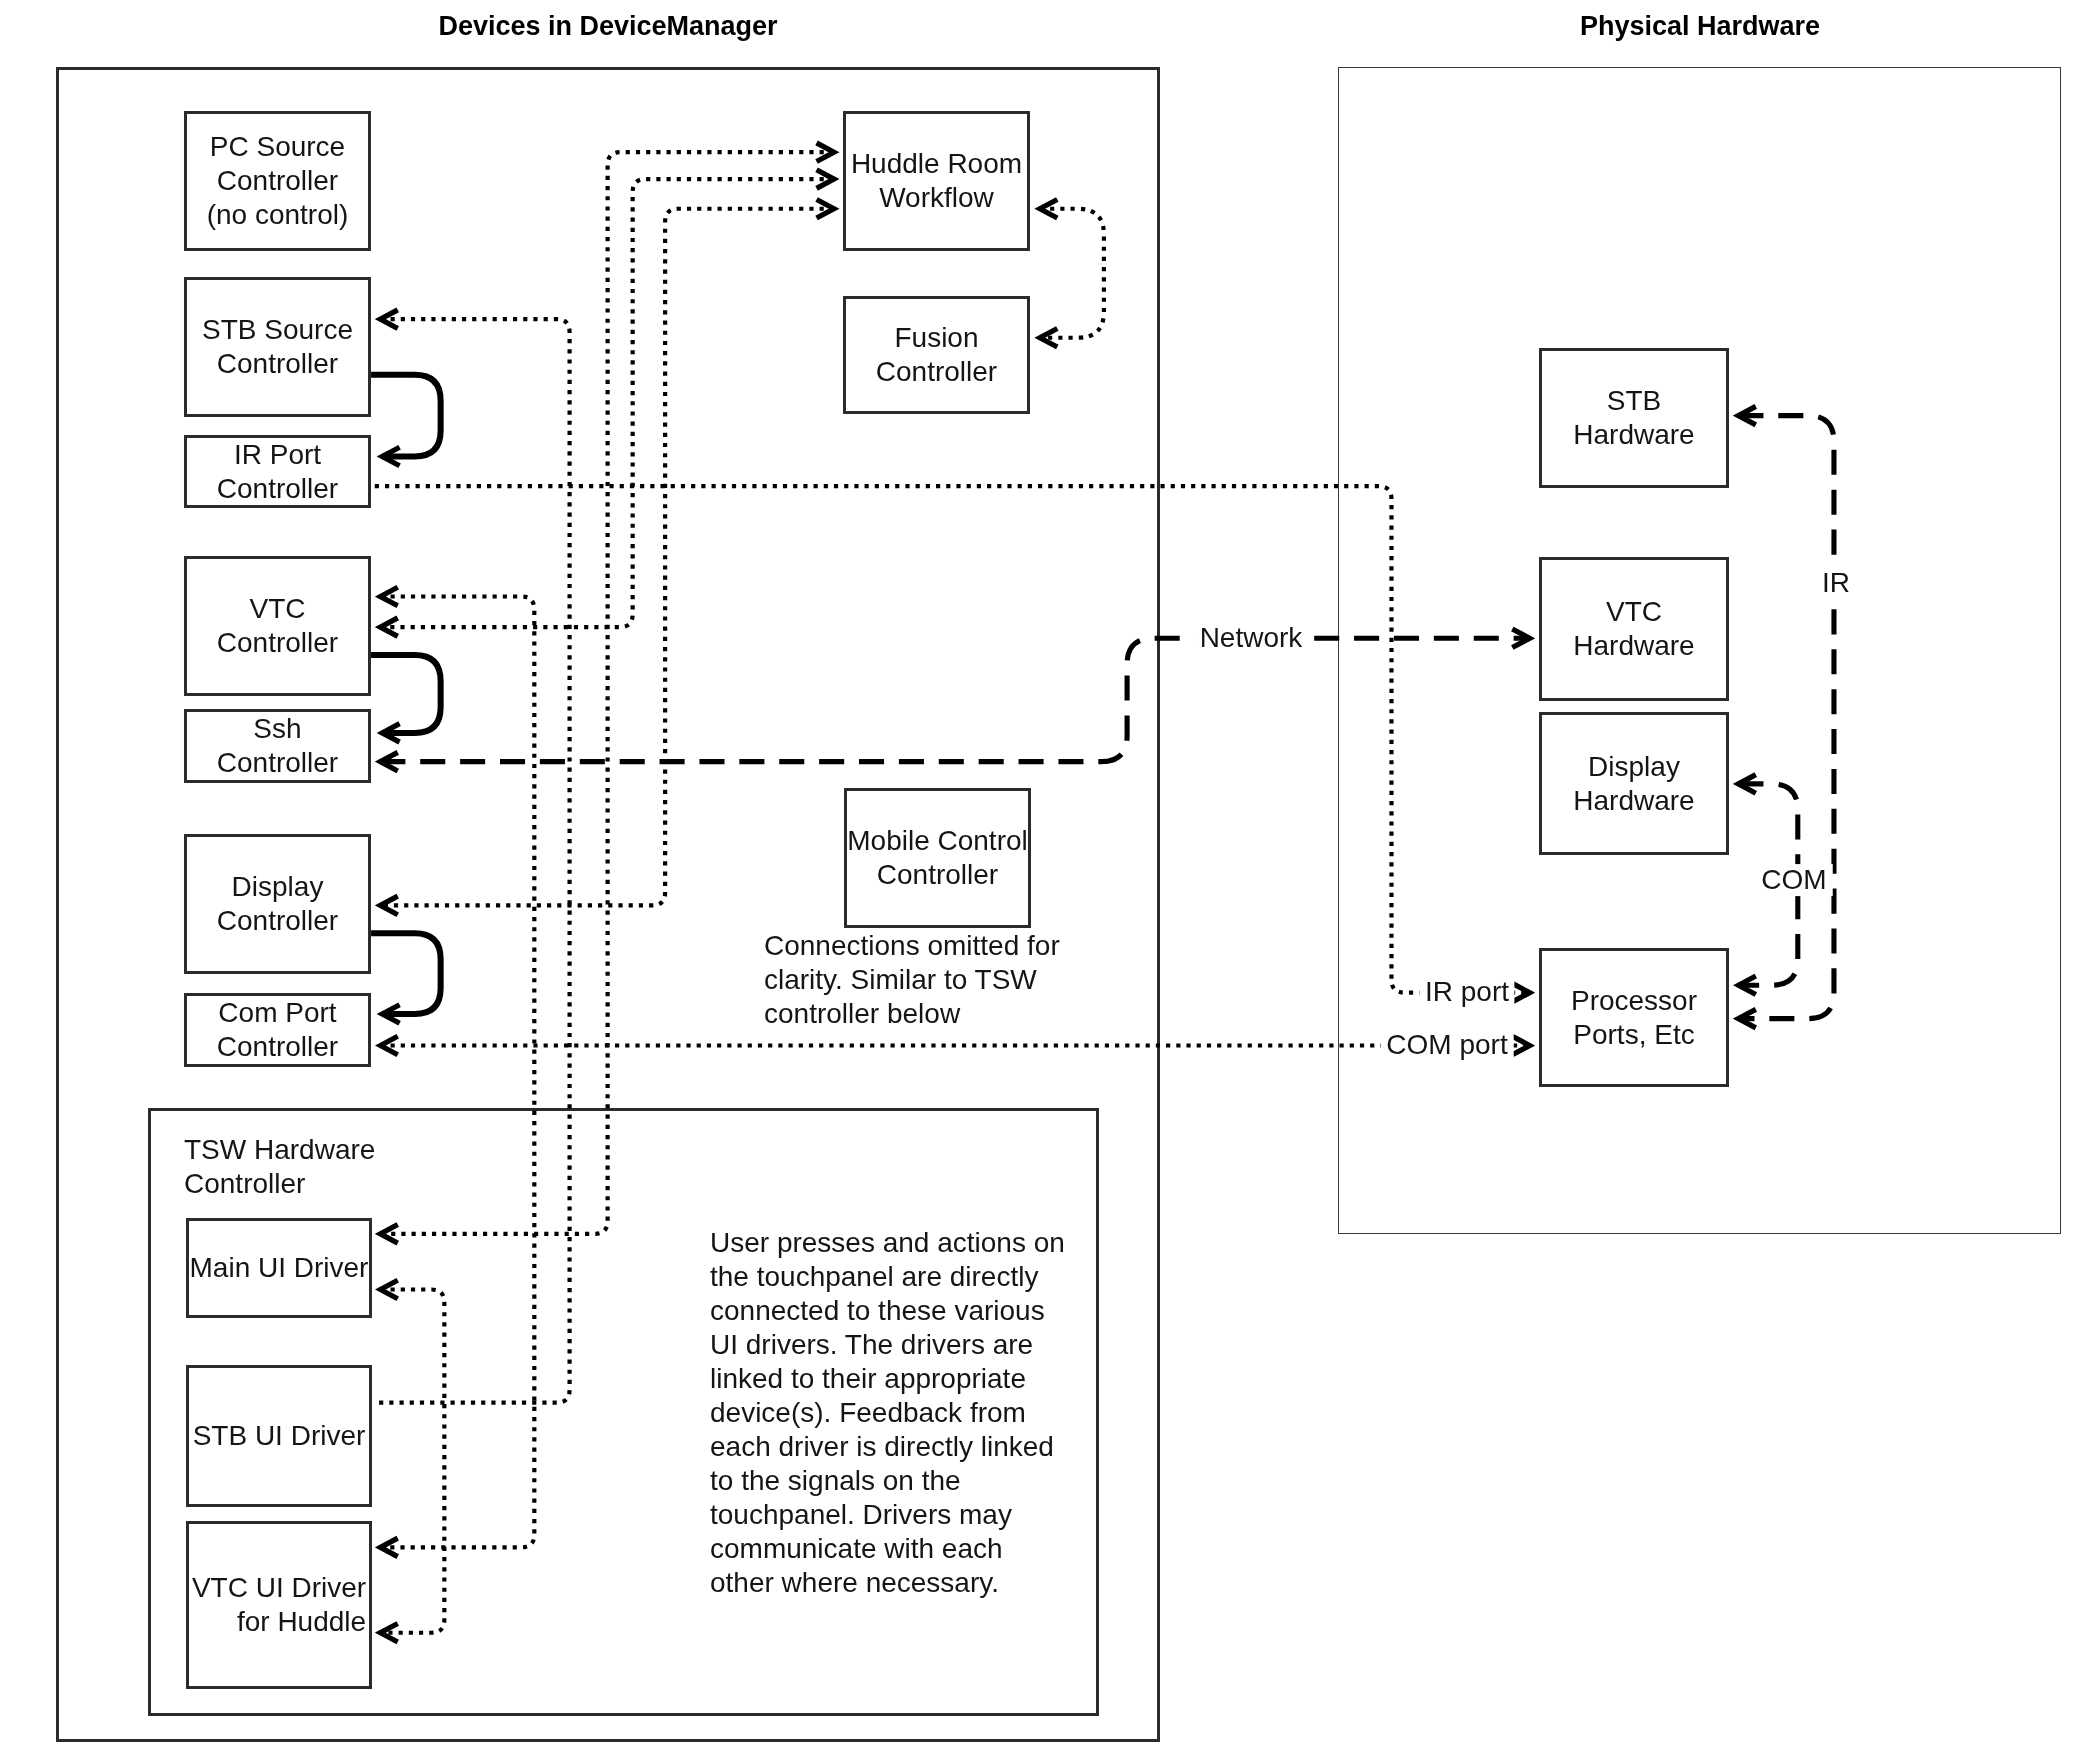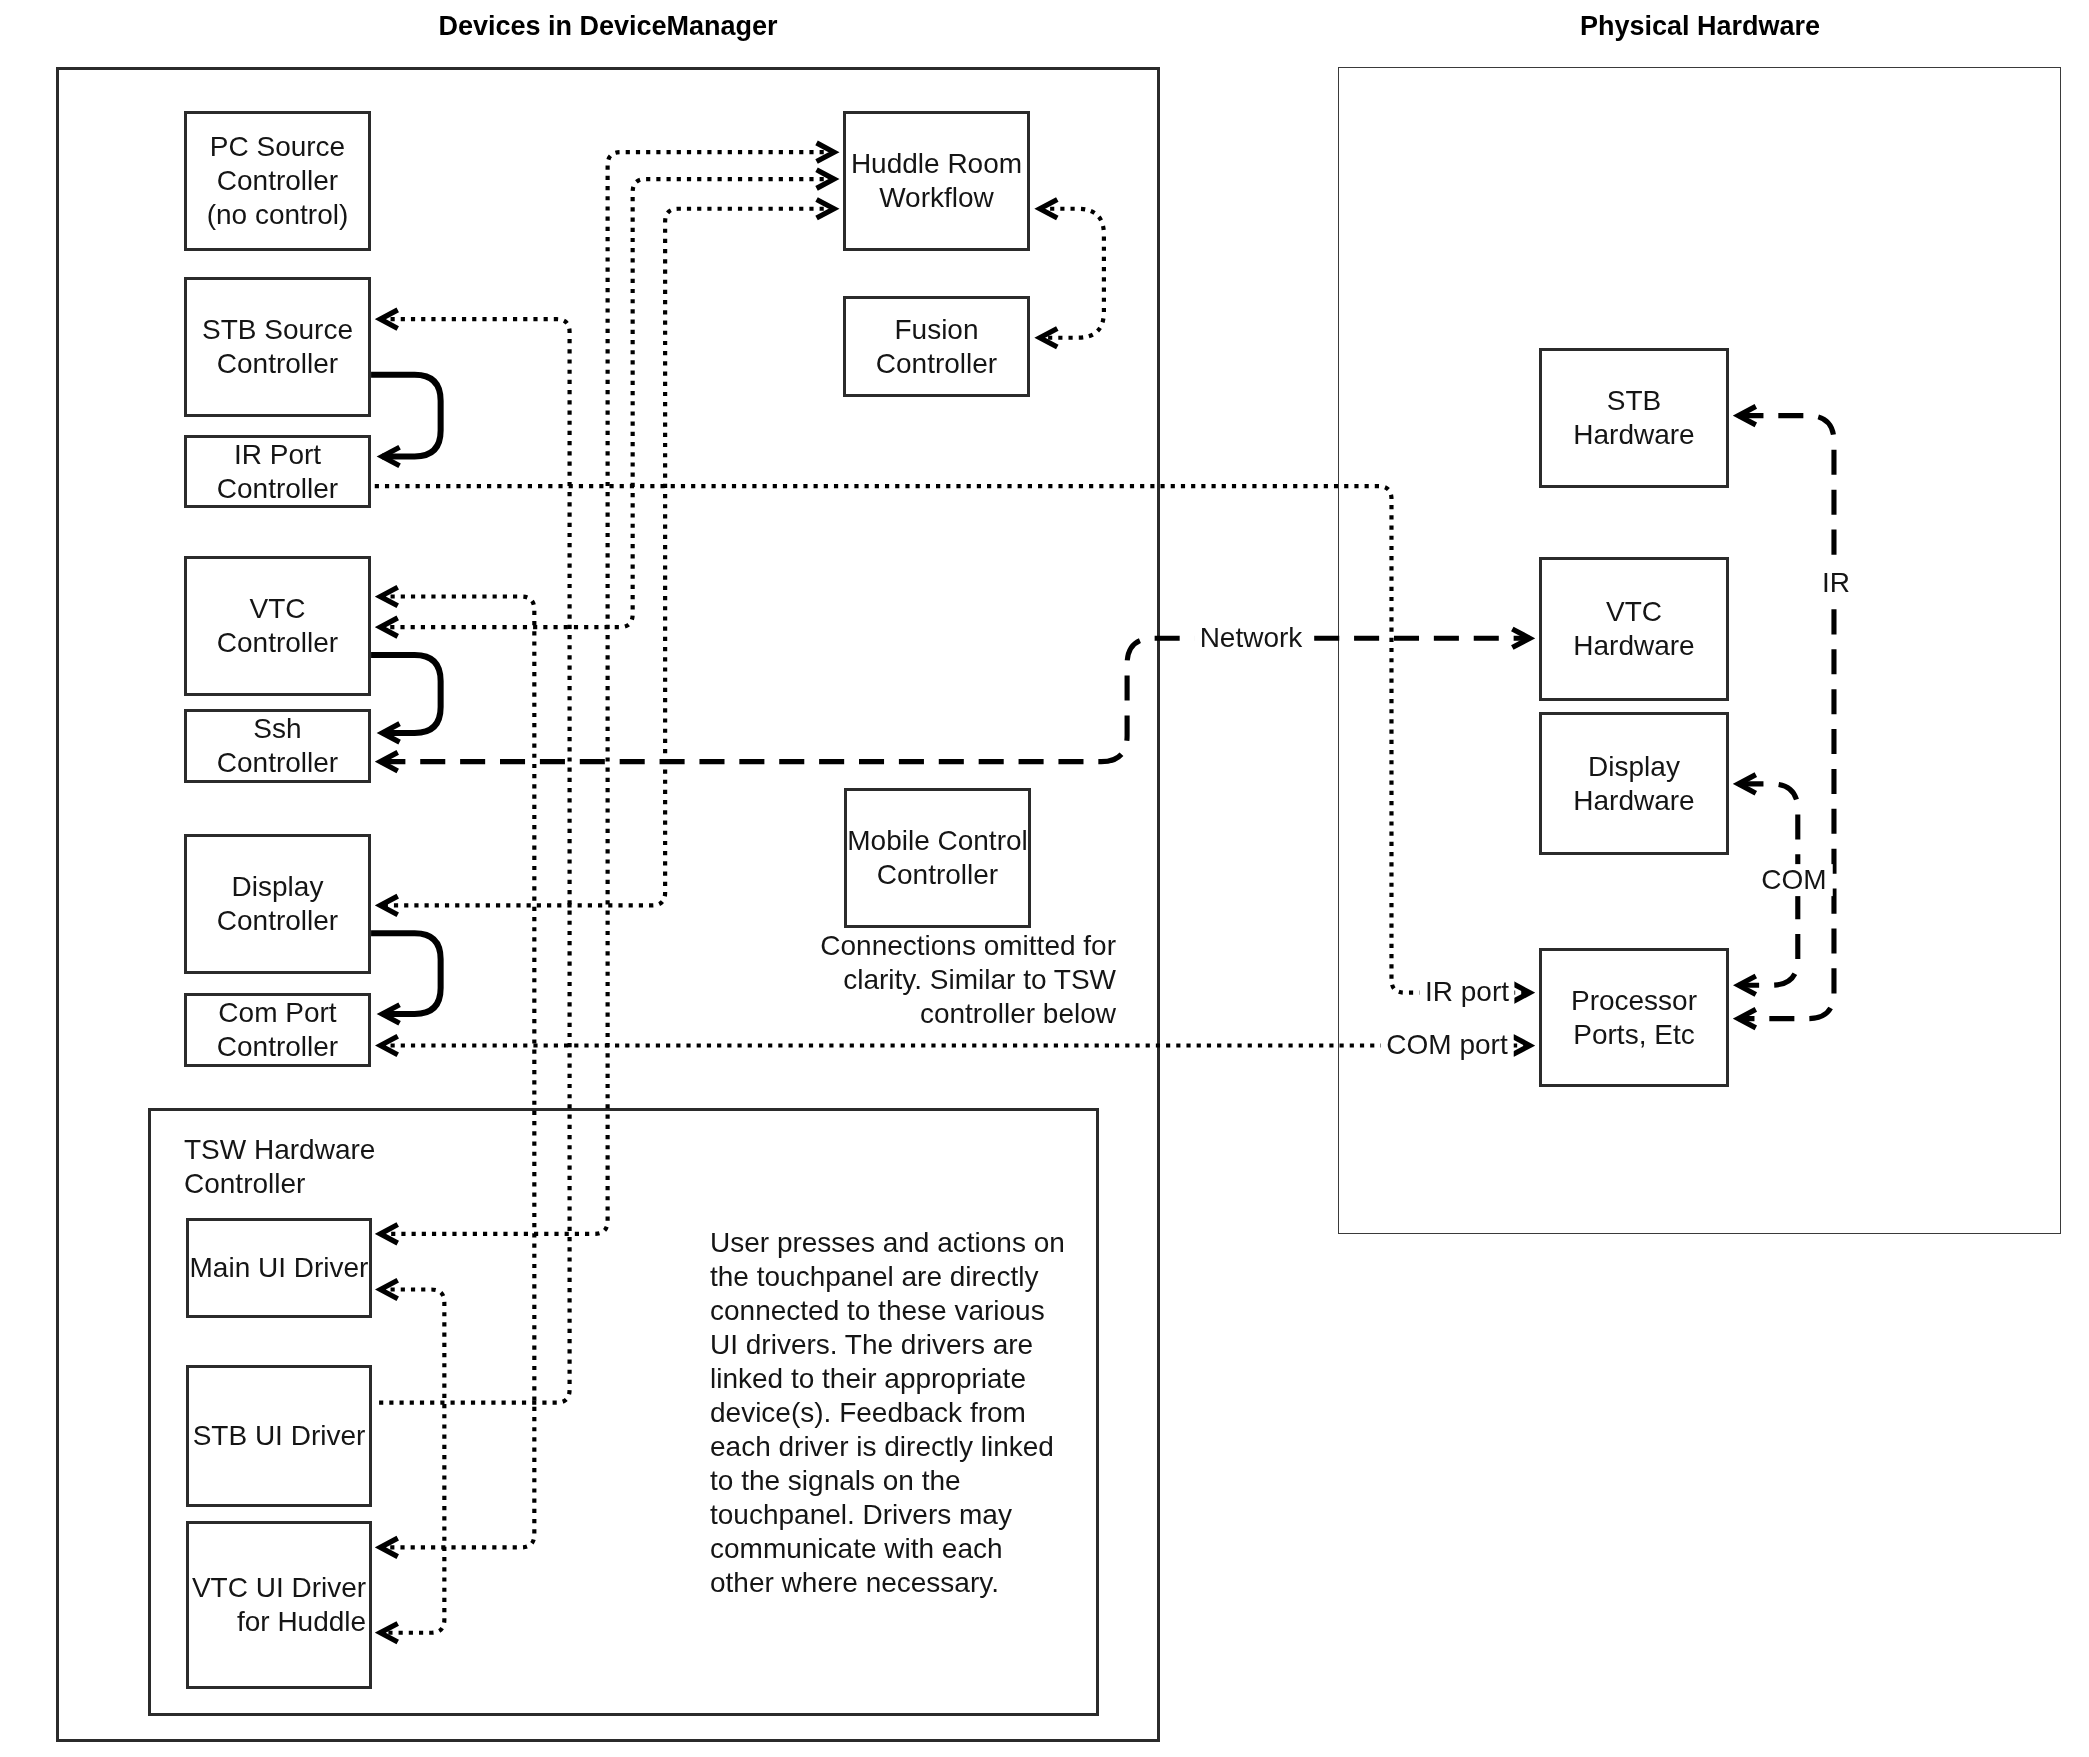--- a/index.html
+++ b/index.html
@@ -10,21 +10,21 @@
   .container.ph{border:1.9px solid #3a3a3a;}
   .container.tsw{border:3.7px solid #2b2b2b;}
   .node{position:absolute;background:#fff;border:3.7px solid #2b2b2b;box-sizing:border-box;
         display:flex;align-items:center;justify-content:center;text-align:center;z-index:4;}
   .node-label{white-space:pre-line;font-size:28px;line-height:34px;color:#151515;}
   .big-title{position:absolute;transform:translateX(-50%);font-size:27px;font-weight:bold;
              white-space:nowrap;z-index:5;color:#000;}
   .edge-label{position:absolute;transform:translate(-50%,-50%);background:#fff;
               font-size:28px;line-height:30px;padding:0.9px 5.6px;white-space:nowrap;z-index:6;color:#151515;}
   .note{position:absolute;font-size:28px;line-height:34px;white-space:pre-line;z-index:5;color:#151515;}
-  .note.centered{text-align:right;transform:translateX(-50%);}
+  .note.centered{text-align:left;transform:translateX(-50%);}
   .tsw-label{position:absolute;font-size:28px;line-height:34px;white-space:pre-line;z-index:5;color:#151515;}
   svg.wires{position:absolute;left:0;top:0;z-index:3;}
   svg .dotted{stroke:#000;stroke-width:4.5;fill:none;stroke-dasharray:4.5 6.5;}
   svg .dashed{stroke:#000;stroke-width:5.5;fill:none;stroke-dasharray:27 16;}
   svg .solid{stroke:#000;stroke-width:6.5;fill:none;}
 </style>
 </head>
 <body>
 
 <div class="stage">
@@ -89,21 +89,21 @@
     </div>
   <div class="node" style="left:184px;top:993px;width:187px;height:74px;">
     <span class="node-label">Com Port
 Controller</span>
     </div>
 
   <div class="node" style="left:843px;top:111px;width:187px;height:140px;">
     <span class="node-label">Huddle Room
 Workflow</span>
     </div>
-  <div class="node" style="left:843px;top:296px;width:187px;height:101px;">
+  <div class="node" style="left:843px;top:296px;width:187px;height:118px;">
     <span class="node-label">Fusion
 Controller</span>
     </div>
   <div class="node" style="left:844px;top:788px;width:187px;height:140px;justify-content:center;">
     <span class="node-label">Mobile Control
 Controller</span>
     </div>
 
   <div class="tsw-label" style="left:184px;top:1133px;">TSW Hardware
 Controller</div>

